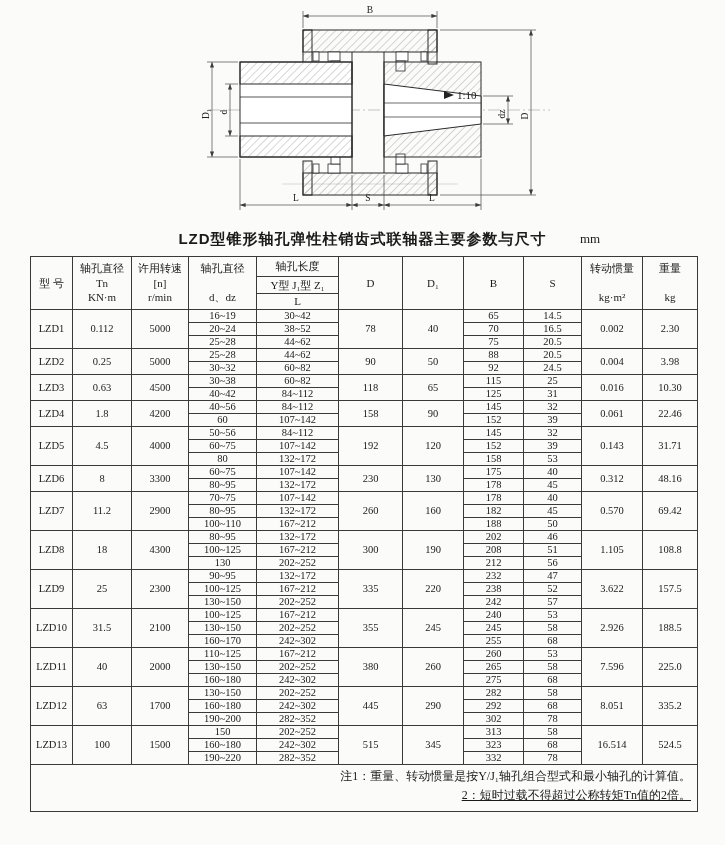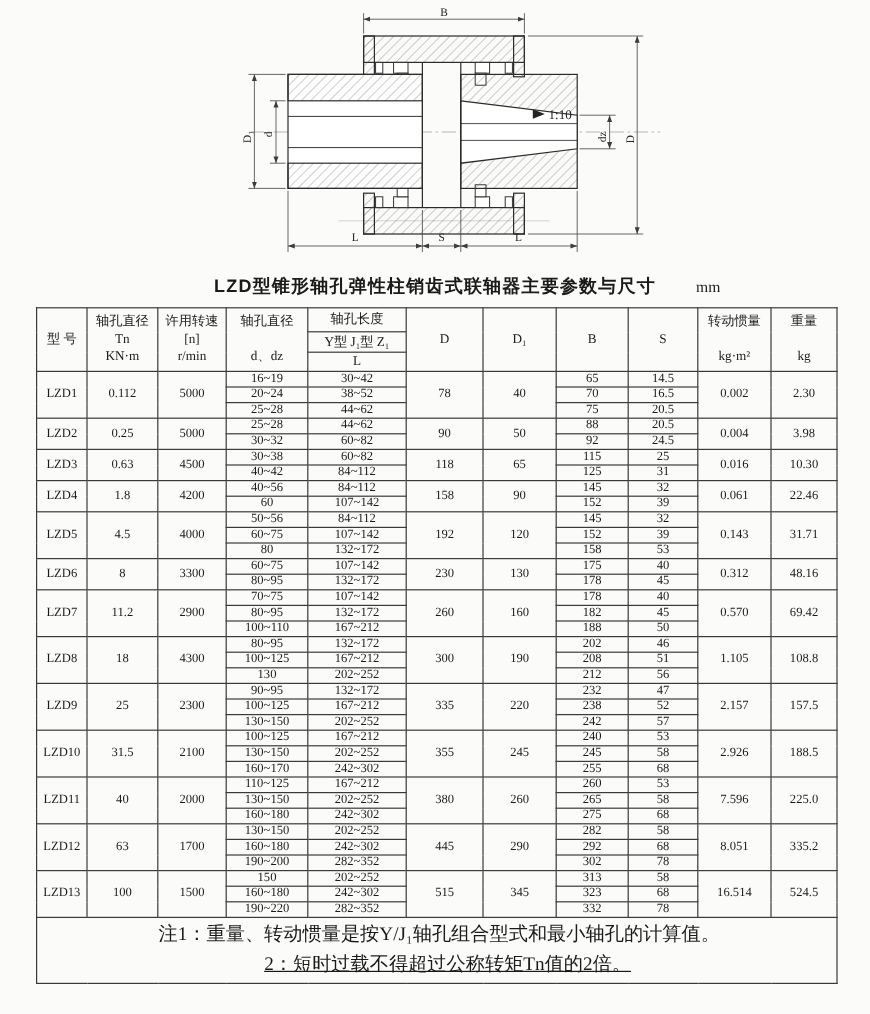--- a/index.html
+++ b/index.html
@@ -31,22 +31,22 @@
     padding:0;font-weight:normal;
   }
   table.spec thead th{
     font-size:11px;white-space:pre-line;line-height:1.35;
   }
   thead tr.h1 th{height:19px;}
   thead tr.h2 th{height:16px;}
   thead tr.h3 th{height:15px;}
   table.spec tbody td{height:12px;line-height:12px;}
   table.spec tfoot td{
-    text-align:center;vertical-align:top;height:42px;
-    font-size:16px;line-height:1.55;padding:2px 6px 2px 10px;
+    text-align:right;vertical-align:top;height:42px;
+    font-size:12px;line-height:1.55;padding:2px 6px 2px 10px;
   }
   .note-line2{padding-left:14px;text-decoration:underline;}
   svg text{font-family:"Liberation Serif","DejaVu Serif",serif;}
 </style>
 </head>
 <body>
 
 <div class="drawing-wrap">
 <svg viewBox="0 0 725 225" width="725" height="225">
   <defs>
@@ -383,21 +383,21 @@
       <tr>
         <td rowspan="3">LZD9</td>
         <td rowspan="3">25</td>
         <td rowspan="3">2300</td>
         <td>90~95</td>
         <td>132~172</td>
         <td rowspan="3">335</td>
         <td rowspan="3">220</td>
         <td>232</td>
         <td>47</td>
-        <td rowspan="3">2.157</td>
+        <td rowspan="3">3.622</td>
         <td rowspan="3">157.5</td>
       </tr>
       <tr>
         <td>100~125</td>
         <td>167~212</td>
         <td>238</td>
         <td>52</td>
       </tr>
       <tr>
         <td>130~150</td>

